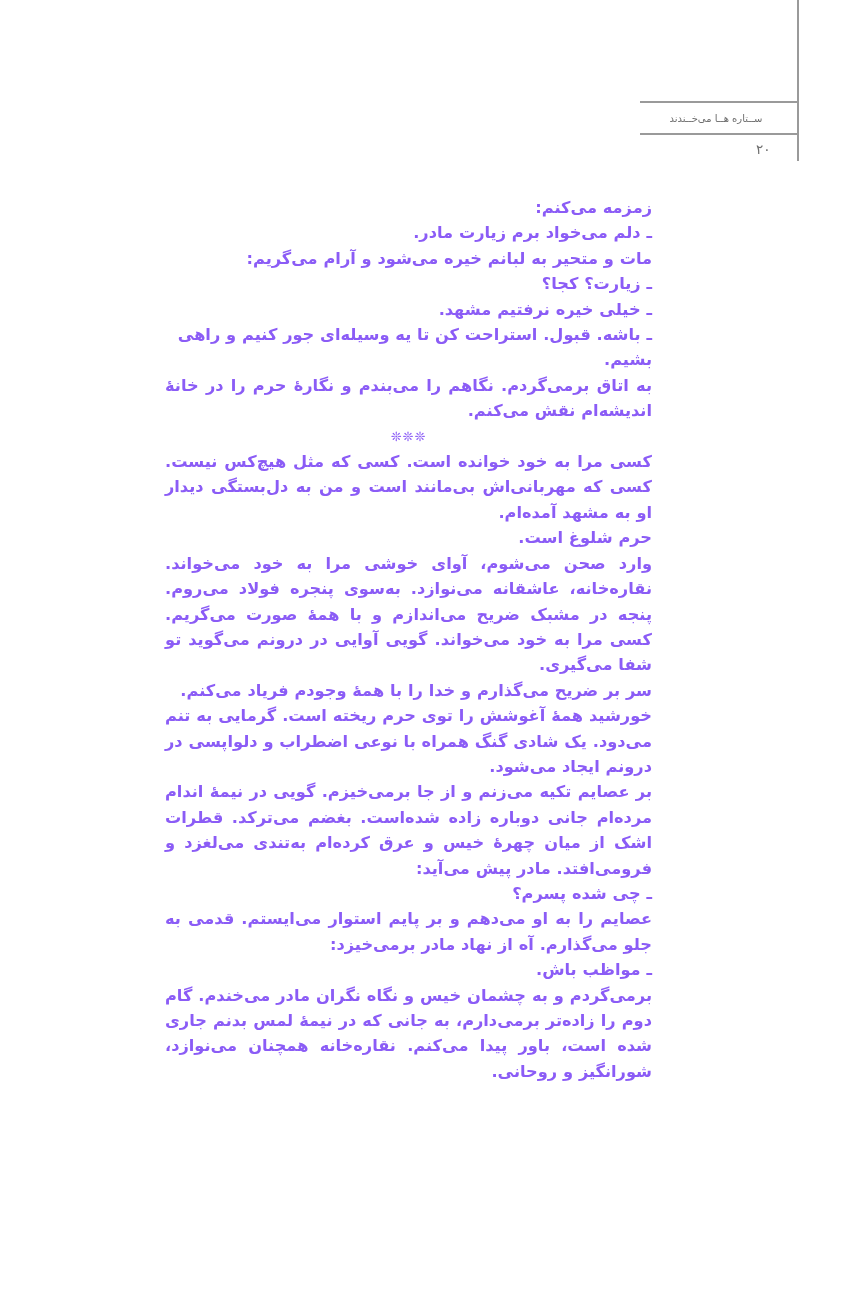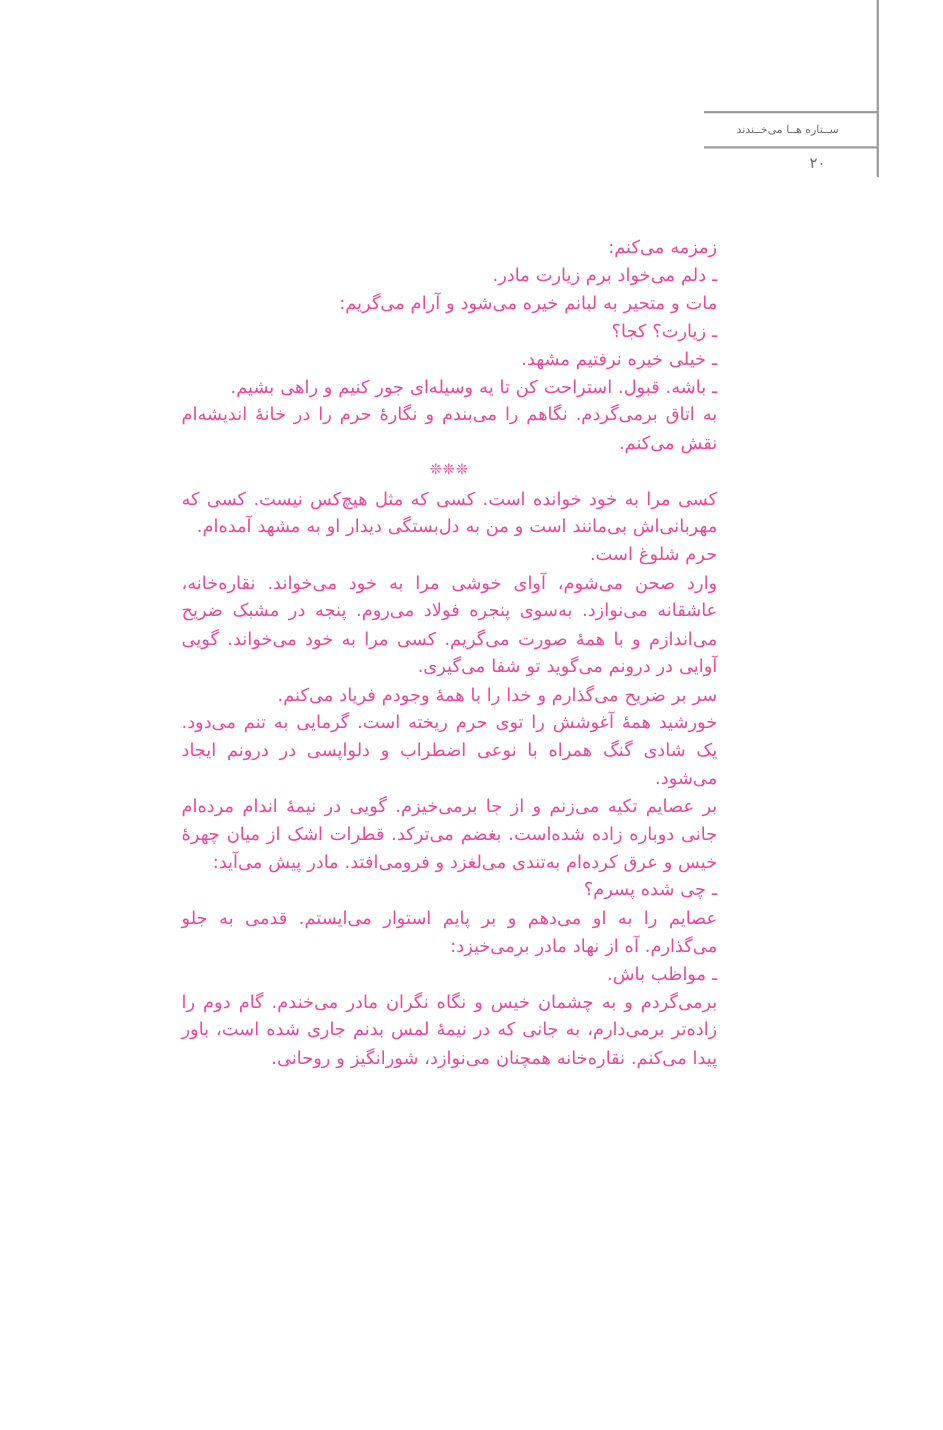--- a/index.html
+++ b/index.html
@@ -64,44 +64,45 @@
     direction: rtl;
     font-size: 10px;
     line-height: 26px;
     letter-spacing: 0.6px;
     color: #6d6d6d;
     white-space: nowrap;
   }
   .header-pageno {
     position: absolute;
     top: 138px;
-    left: 8px;
+    left: 28px;
     width: 150px;
     text-align: left;
     padding-left: 108px;
     box-sizing: border-box;
     direction: rtl;
     font-size: 13.5px;
     line-height: 22px;
     color: #6d6d6d;
   }
 
   
   .body-text {
     position: absolute;
-    top: 212px;
+    top: 195px;
     left: 165px;
     width: 487px;
     direction: rtl;
     text-align: justify;
     text-justify: inter-word;
     font-size: 16.2px;
     line-height: 25.4px;
-    color: #ec4899;
+    color: #8b5cf6;
     word-spacing: 0.2px;
+    font-weight: bold;
   }
   .body-text p {
     margin: 0;
     padding: 0;
   }
   .line-right {
     text-align: right;
   }
   .sep {
     text-align: center;

